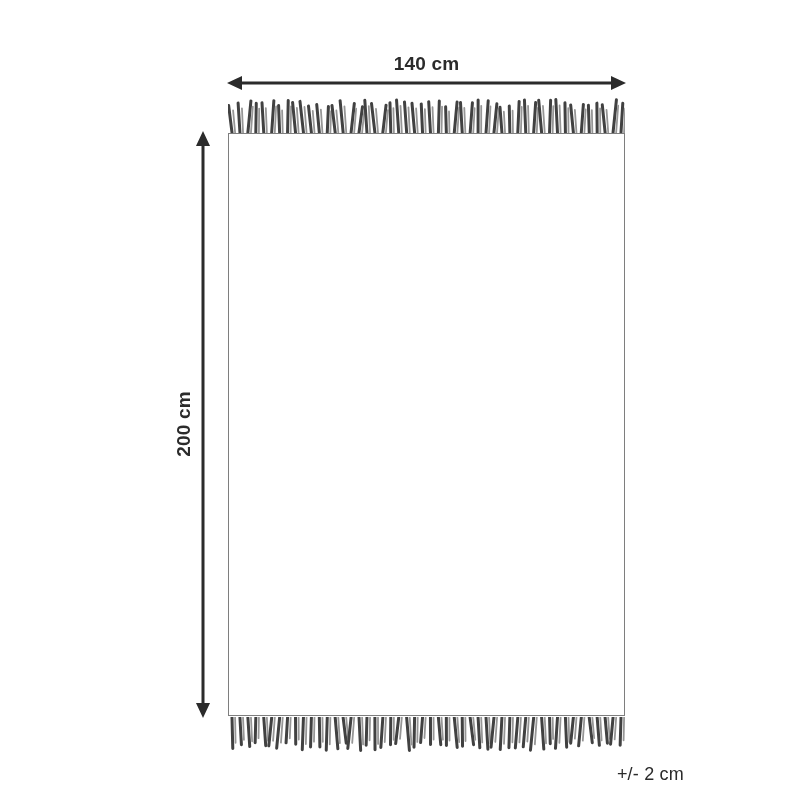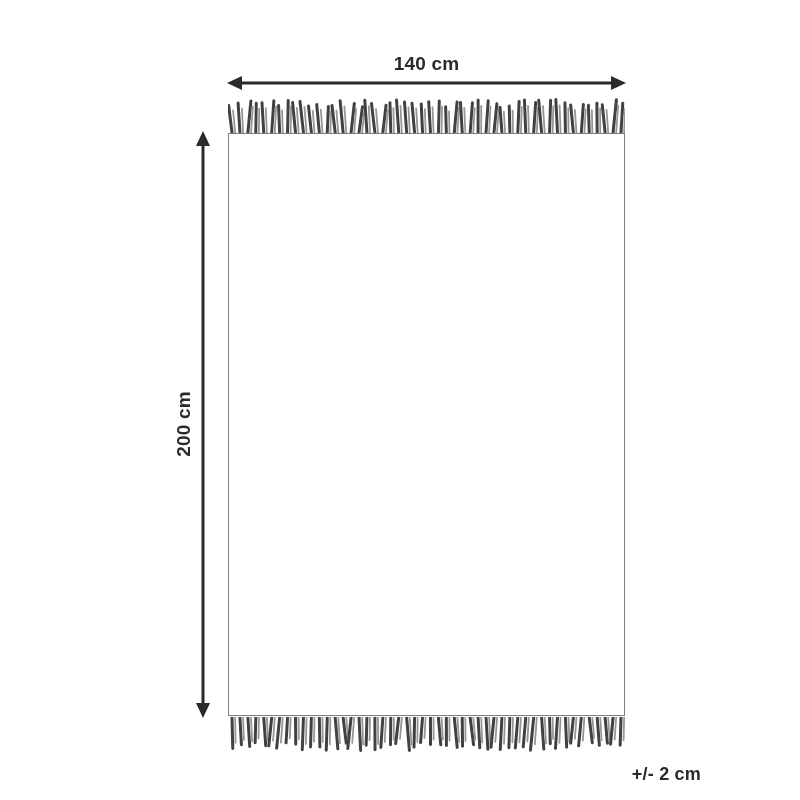--- a/index.html
+++ b/index.html
@@ -34,24 +34,24 @@
     width: 397px;
     text-align: center;
   }
   .height-label {
     left: 184px;
     top: 424px;
     transform: translate(-50%, -50%) rotate(-90deg);
   }
   .tolerance-label {
     position: absolute;
-    right: 99px;
+    right: 116px;
     top: 764px;
     color: var(--line);
-    font-weight: 700;
+    font-weight: 400;
     font-size: 18px;
     letter-spacing: 0.2px;
     white-space: nowrap;
   }
   .arrow-svg {
     position: absolute;
     color: var(--line);
     display: block;
   }
   .h-arrow { left: 227px; top: 74px; width: 399px; height: 18px; }

